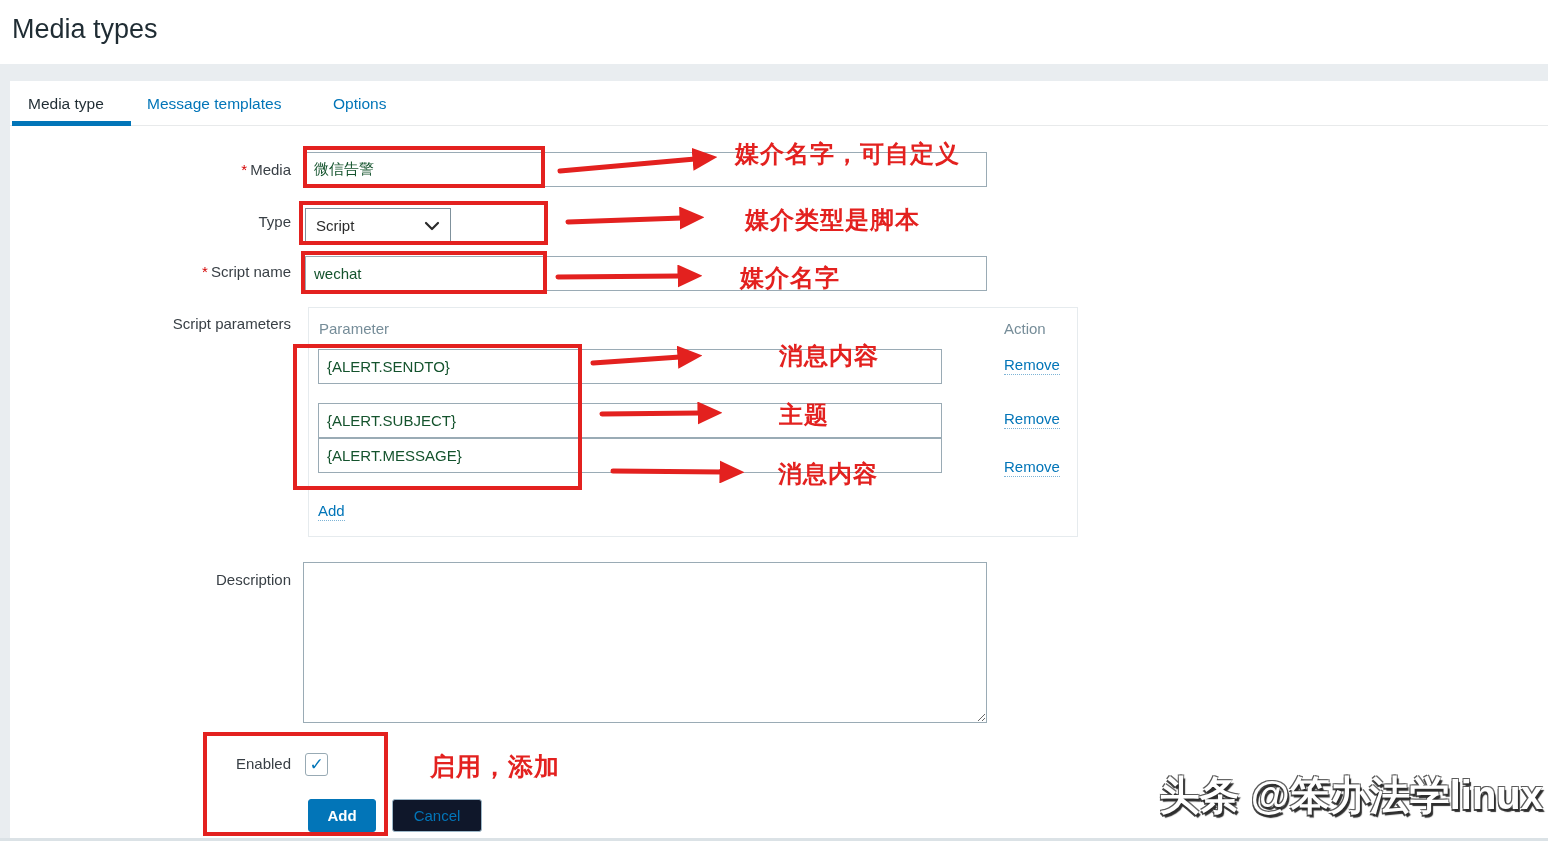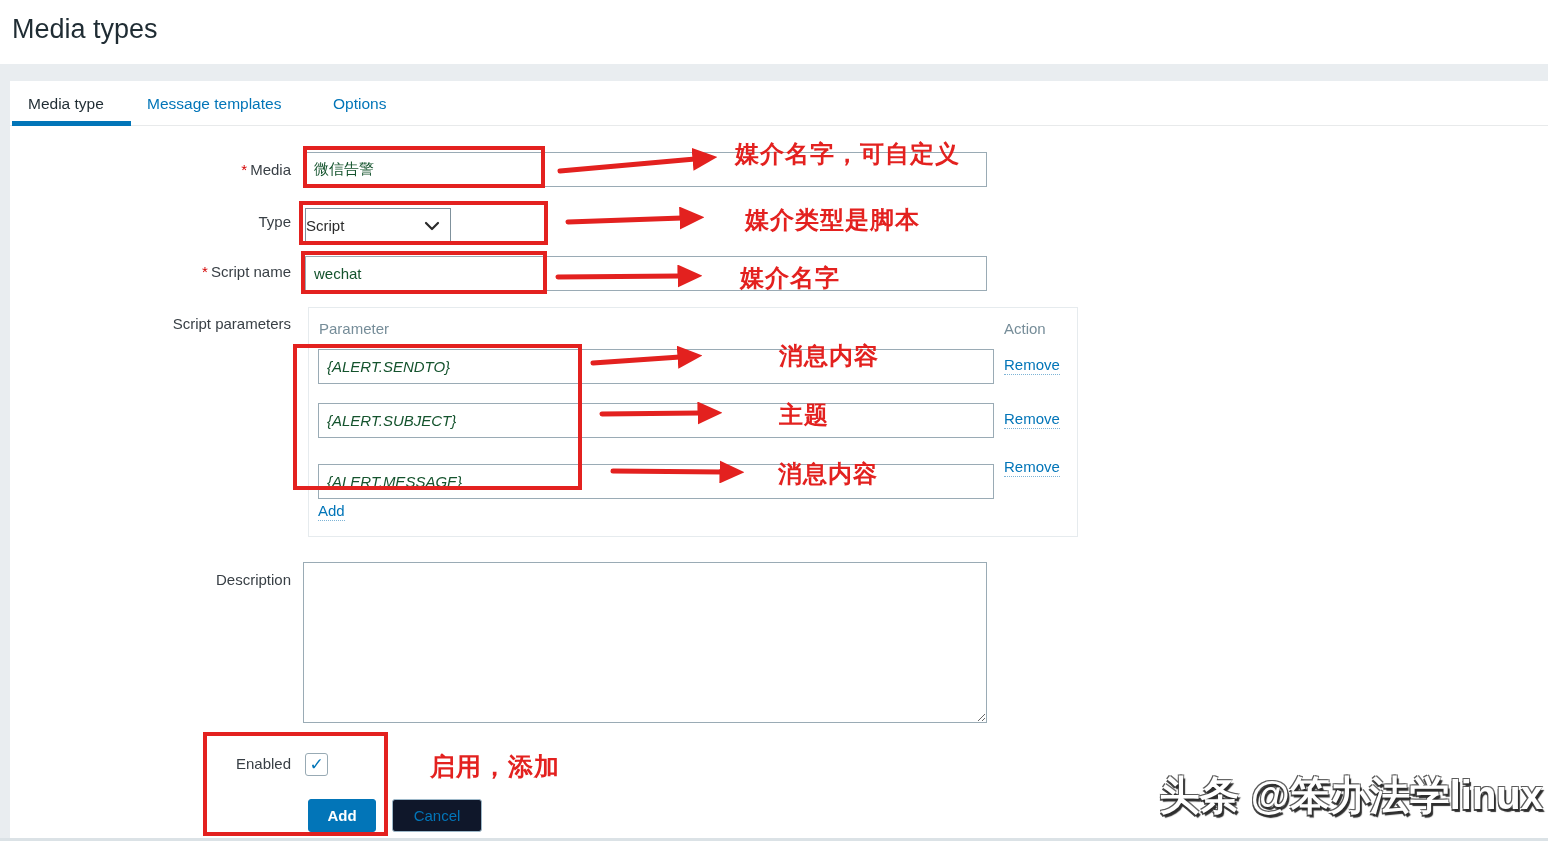--- a/index.html
+++ b/index.html
@@ -28,30 +28,30 @@
     font-size:15px;color:#14532d;padding:0 8px;
     font-family:"Liberation Sans","DejaVu Sans",sans-serif;
   }
   input.tbox{height:35px;}
   .name-input{left:305px;top:152px;width:682px;}
   .sname-input{left:305px;top:256px;width:682px;}
   .select{
     left:305px;top:208px;width:146px;height:35px;
     border:1px solid #7f919c;background:#fff;box-sizing:border-box;
     display:flex;align-items:center;justify-content:space-between;
-    padding:0 10px 0 0;font-size:15px;color:#2b2b2b;cursor:pointer;
+    padding:0 10px 0 10px;font-size:15px;color:#2b2b2b;cursor:pointer;
   }
   .chev{width:16px;height:10px;flex:0 0 auto;}
   
   .params-panel{
     left:308px;top:307px;width:770px;height:230px;
     border:1px solid #e6ebee;box-sizing:border-box;background:#fff;
   }
   .col-head{position:absolute;font-size:15px;color:#768d99;}
-  .param-input{position:absolute;left:9px;width:676px;height:35px;font-style:italic;}
+  .param-input{position:absolute;left:9px;width:624px;height:35px;}
   .blue-link{
     position:absolute;font-size:15px;color:#0275b8;cursor:pointer;
     border-bottom:1px dotted #7db4d6;line-height:18px;
   }
   
   .desc-area{
     left:303px;top:562px;width:684px;height:161px;
     border:1px solid #9aabb5;box-sizing:border-box;resize:both;
     font-family:"Liberation Sans","DejaVu Sans",sans-serif;font-size:15px;padding:4px 8px;
   }
@@ -118,21 +118,21 @@
 <div class="abs params-panel">
   <div class="col-head" style="left:10px;top:12px;">Parameter</div>
   <div class="col-head" style="left:695px;top:12px;">Action</div>
 
   <input class="tbox param-input" style="top: 41px;" value="{ALERT.SENDTO}">
   <div class="blue-link" style="left:695px;top:48px;">Remove</div>
 
   <input class="tbox param-input" style="top: 95px;" value="{ALERT.SUBJECT}">
   <div class="blue-link" style="left:695px;top:102px;">Remove</div>
 
-  <input class="tbox param-input" style="top: 156px;" value="{ALERT.MESSAGE}">
+  <input class="tbox param-input" style="top: 130px;" value="{ALERT.MESSAGE}">
   <div class="blue-link" style="left:695px;top:150px;">Remove</div>
 
   <div class="blue-link" style="left:9px;top:194px;">Add</div>
 </div>
 
 <div class="abs form-label" style="top:571px;"><span>Description</span></div>
 <textarea class="abs desc-area" style=""></textarea>
 
 <div class="abs form-label" style="top:755px;"><span>Enabled</span></div>
 <div class="abs checkbox">

